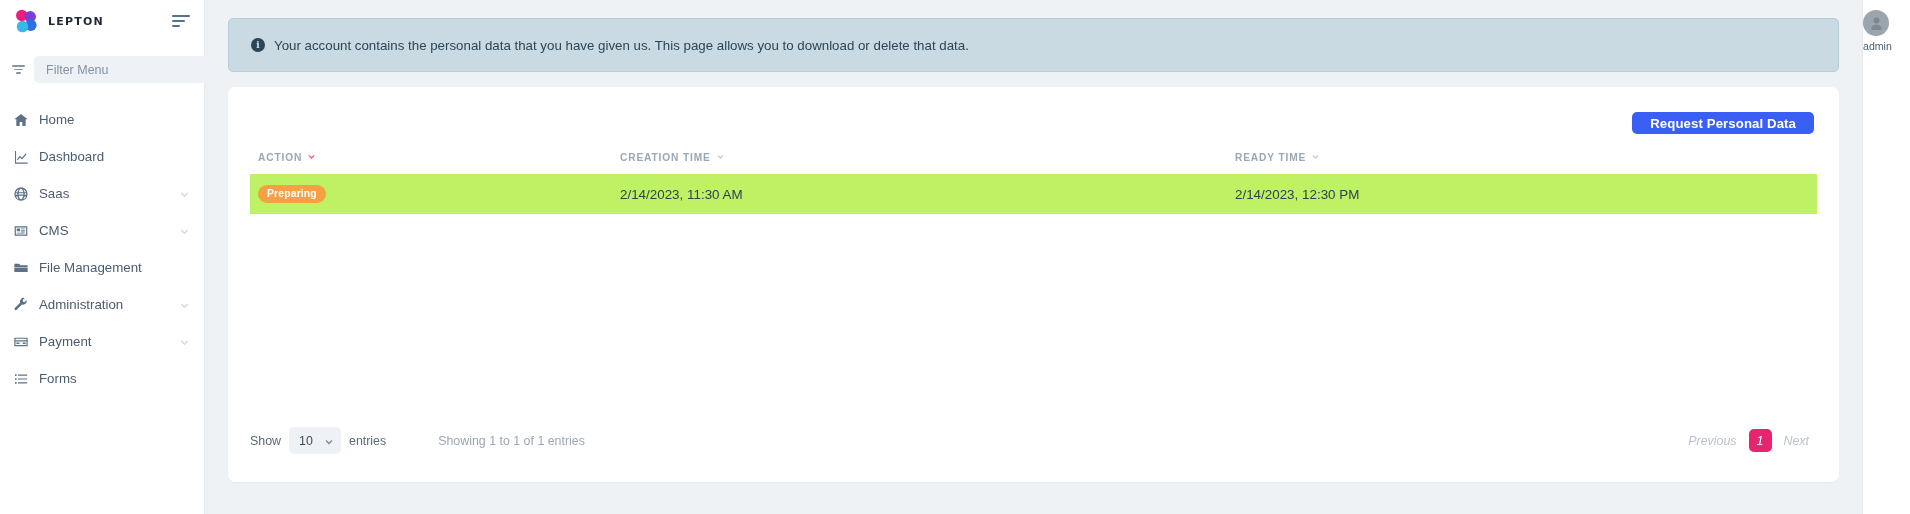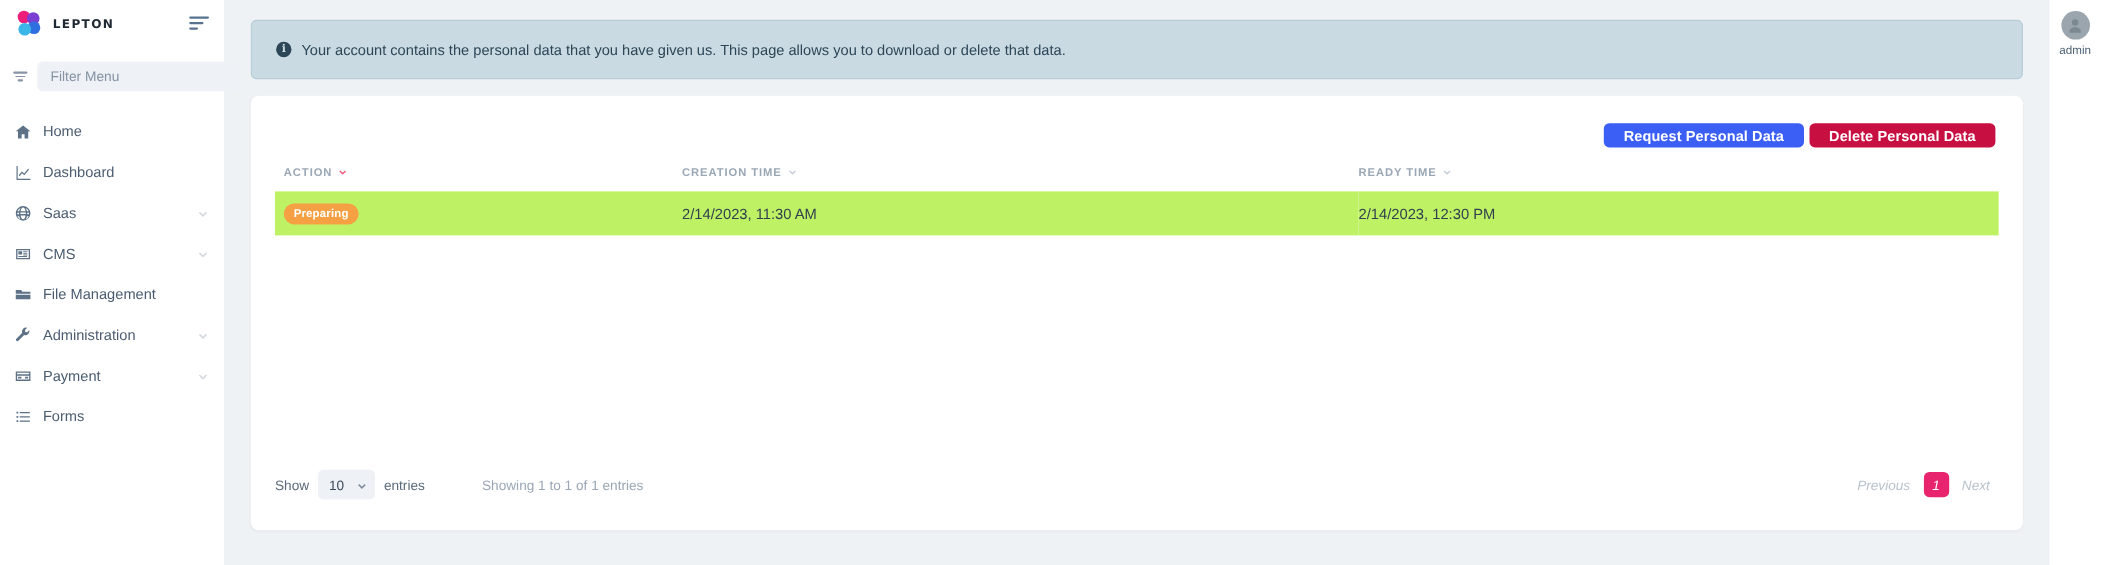--- a/index.html
+++ b/index.html
@@ -138,21 +138,21 @@
   .pg-num {
     background: #e8246e; color: #ffffff; border-radius: 5px;
     min-width: 23px; height: 23px; display: flex; align-items: center;
     justify-content: center; font-size: 12.4px; cursor: pointer;
   }
 
   
   .rightbar {
     width: 48px; flex: 0 0 48px; background: #ffffff; height: 514px;
     border-left: 1px solid #e6eaef;
-    display: flex; flex-direction: column; align-items: center; padding-top: 10px;
+    display: flex; flex-direction: column; padding-top: 10px;
   }
   .avatar {
     width: 26px; height: 26px; border-radius: 50%; background: #9aa5ad;
     display: flex; align-items: center; justify-content: center; cursor: pointer;
   }
   .avatar svg { width: 17px; height: 17px; fill: #7d8991; }
   .me-label { margin-top: 4px; font-size: 10.6px; color: #4b6073; }
 </style>
 </head>
 <body>
@@ -290,21 +290,20 @@
 
     <div class="alert">
       <span class="alert-ico">i</span>
       <span>Your account contains the personal data that you have given us. This page allows you to download or delete that data.</span>
     </div>
 
     <section class="card">
 
       <div class="btn-row">
         <button class="btn btn-primary" style="background: rgb(59, 94, 245);">Request Personal Data</button>
-        <button class="btn btn-danger" style="background: rgb(200, 15, 66);">Delete Personal Data</button>
       </div>
 
       <table>
         <thead>
           <tr>
             <th class="col-action">
               <span class="th-in">
                 <span>Action</span>
                 <span class="sort-c sort-active">
                   <svg viewBox="0 0 12 12">

